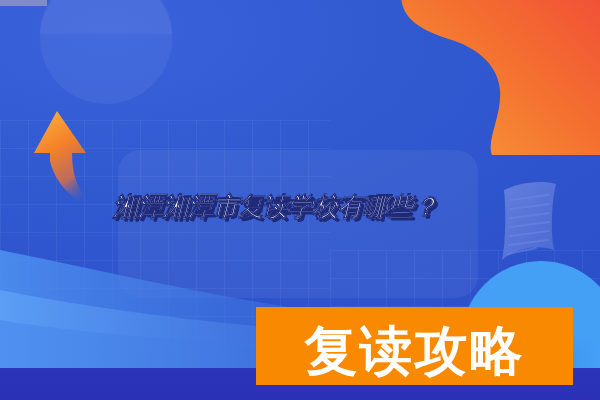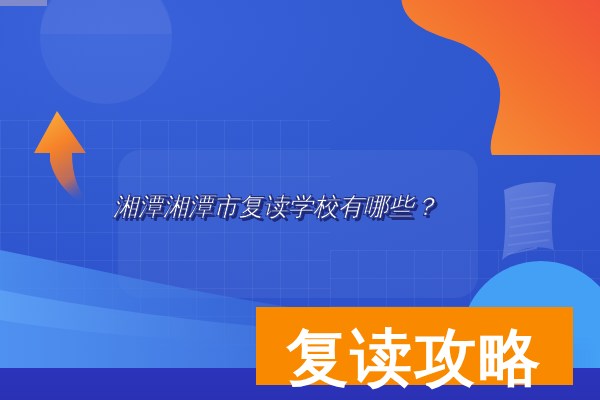--- a/index.html
+++ b/index.html
@@ -86,44 +86,44 @@
     background:#43a0f5;
   }
 
   
   .arrow{position:absolute;left:20px;top:105px;width:90px;height:115px;}
 
   
   .headline{
     position:absolute;left:113px;top:190px;
     font-size:25px;
-    font-weight:normal;
+    font-weight:bold;
     font-style:italic;
     color:#ffffff;
     letter-spacing:0px;
     white-space:nowrap;
     text-shadow:
       2px 2px 0 #1f2a7a,
       2.5px 2.5px 0 #1f2a7a,
       -1px 1px 0 #1f2a7a,
       1px -1px 0 #1f2a7a,
       3px 3px 0 #1f2a7a;
     -webkit-text-stroke:0.4px #1f2a7a;
   }
 
   
   .banner{
     position:absolute;left:256px;top:307px;width:317px;height:78px;
     background:#f98a00;
   }
   .banner-text{
-    position:absolute;left:0;top:12px;width:100%;height:100%;
+    position:absolute;left:0;top:4px;width:100%;height:100%;
     display:flex;align-items:center;justify-content:center;
     color:#ffffff;
-    font-size:62px;
+    font-size:53px;
     font-weight:bold;
     letter-spacing:2px;
     line-height:1;
   }
 </style>
 </head>
 <body>
 
 <div id="poster">
 

